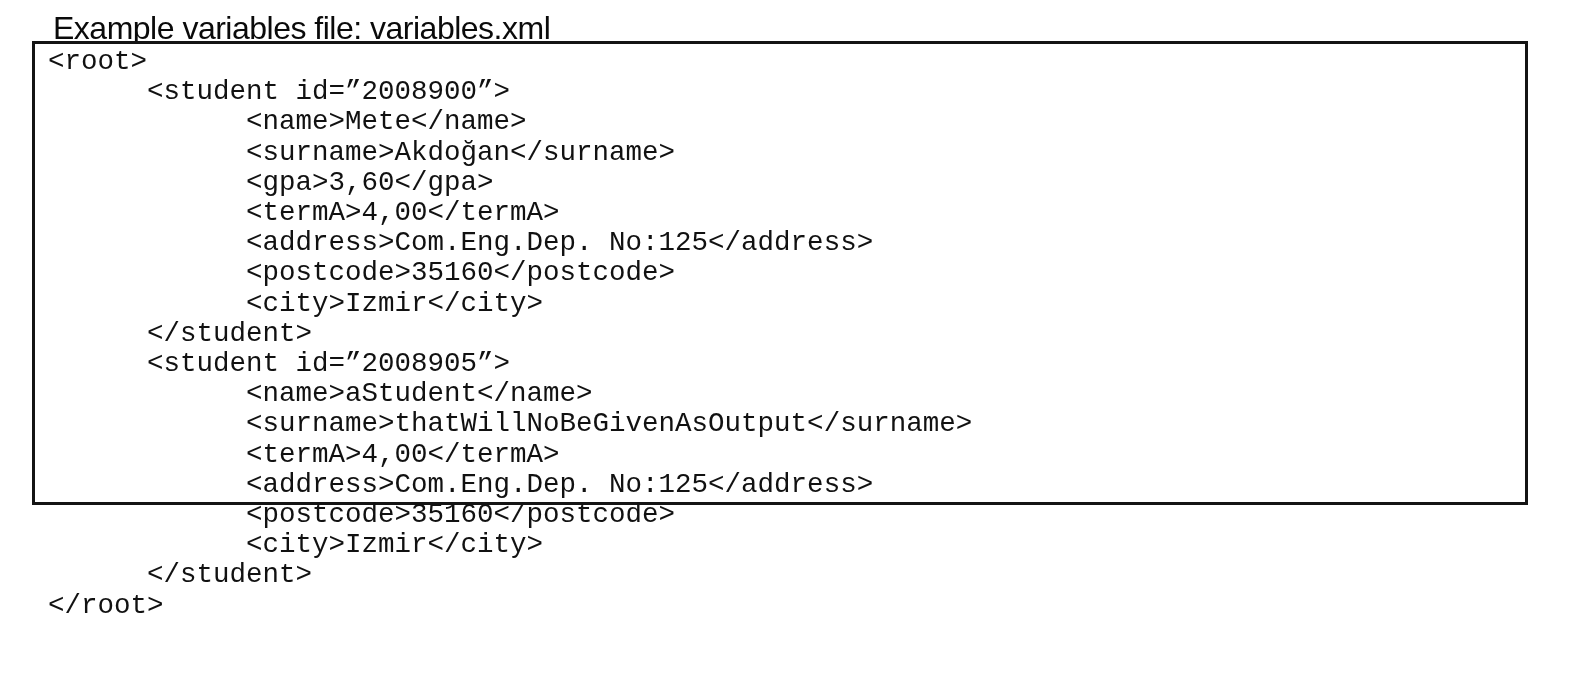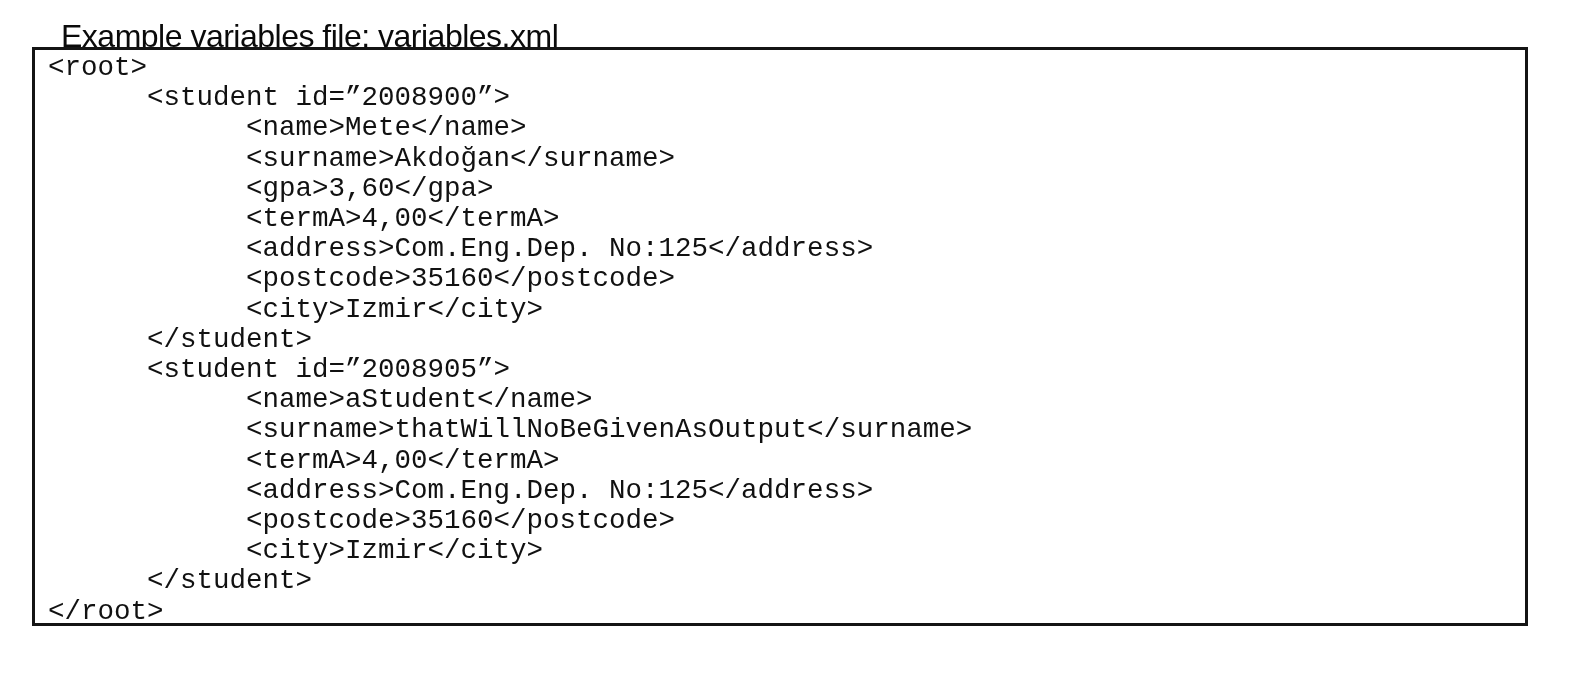--- a/index.html
+++ b/index.html
@@ -11,34 +11,34 @@
     height: 690px;
     background: #ffffff;
     position: relative;
     overflow: hidden;
     font-family: "Liberation Sans", sans-serif;
   }
   .page-title {
     position: absolute;
     left: 49px;
     top: 6px;
-    margin: 12px;
+    margin: 4px;
     font-family: "Liberation Sans", sans-serif;
     font-size: 32px;
     font-weight: 400;
     letter-spacing: -0.5px;
     color: #0a0a0a;
     white-space: nowrap;
   }
   .code-box {
     position: absolute;
     left: 32px;
-    top: 47px;
+    top: 41px;
     width: 1496px;
-    height: 579px;
+    height: 464px;
     box-sizing: border-box;
     border: 3px solid #141414;
     background: #ffffff;
   }
   .code-lines {
     margin: 0;
     padding: 3px 8px 0 13px;
     font-family: "Liberation Mono", "DejaVu Sans Mono", monospace;
     font-size: 27.5px;
     line-height: 30.2px;

